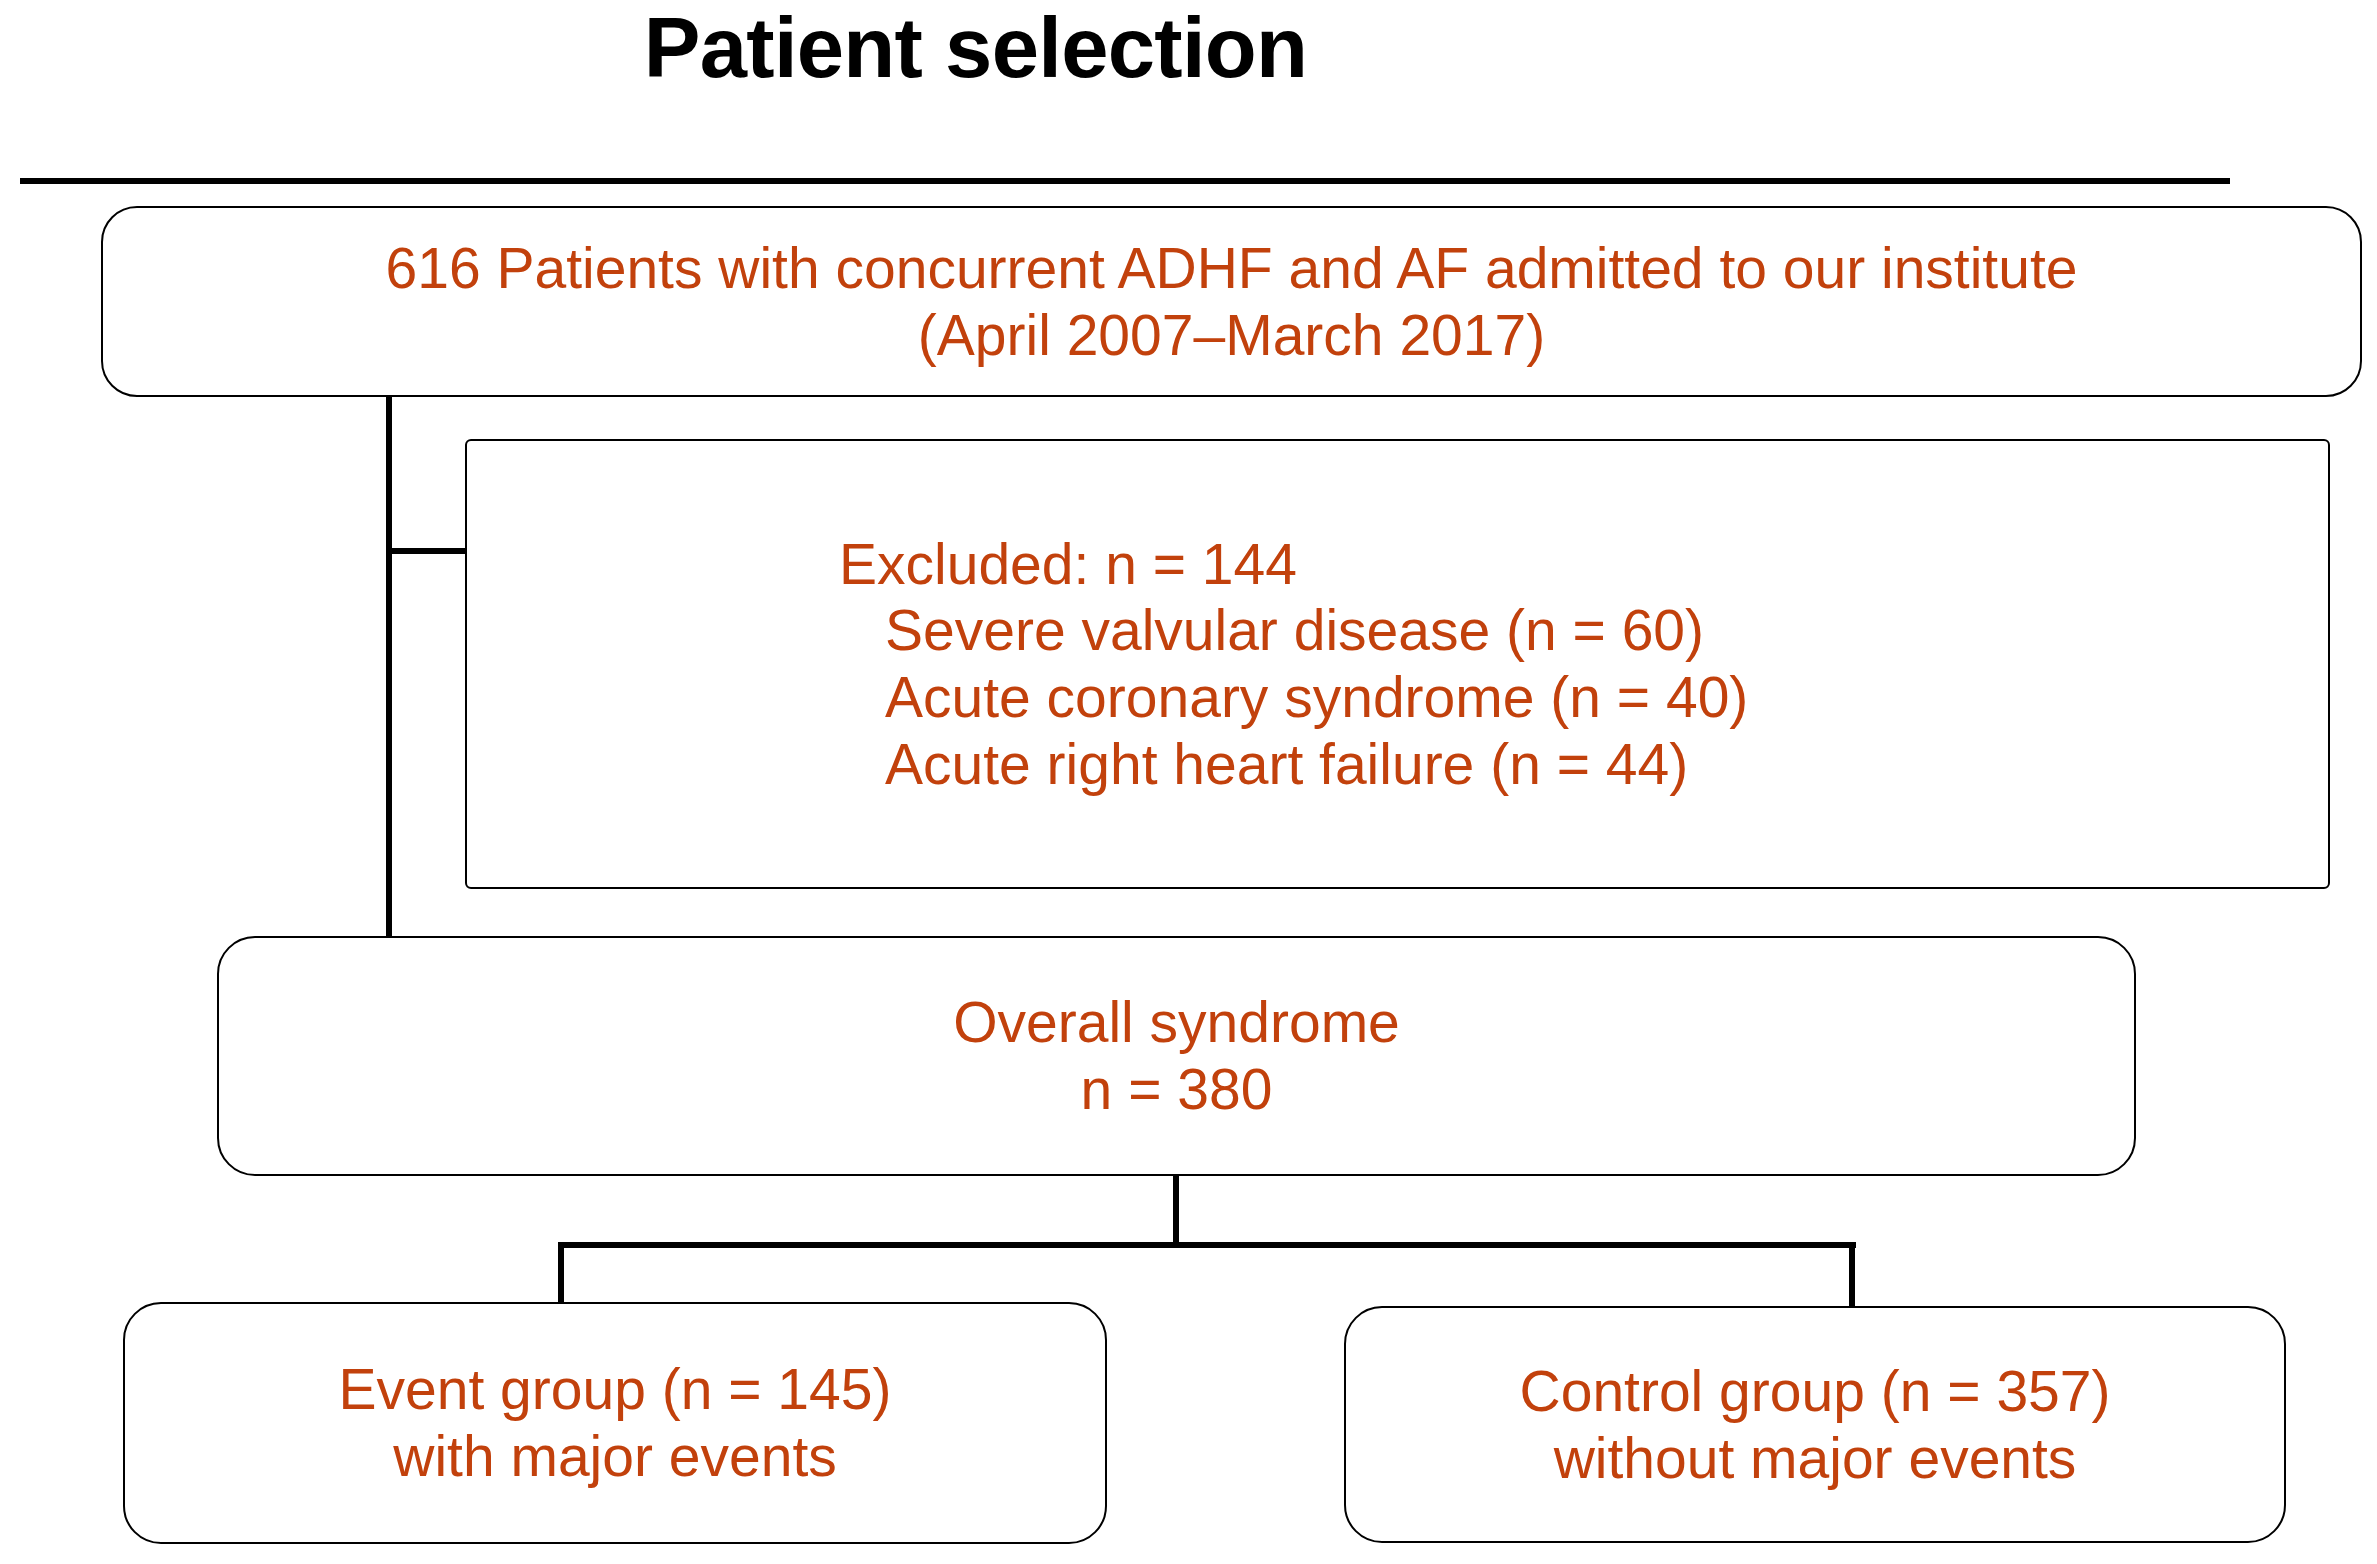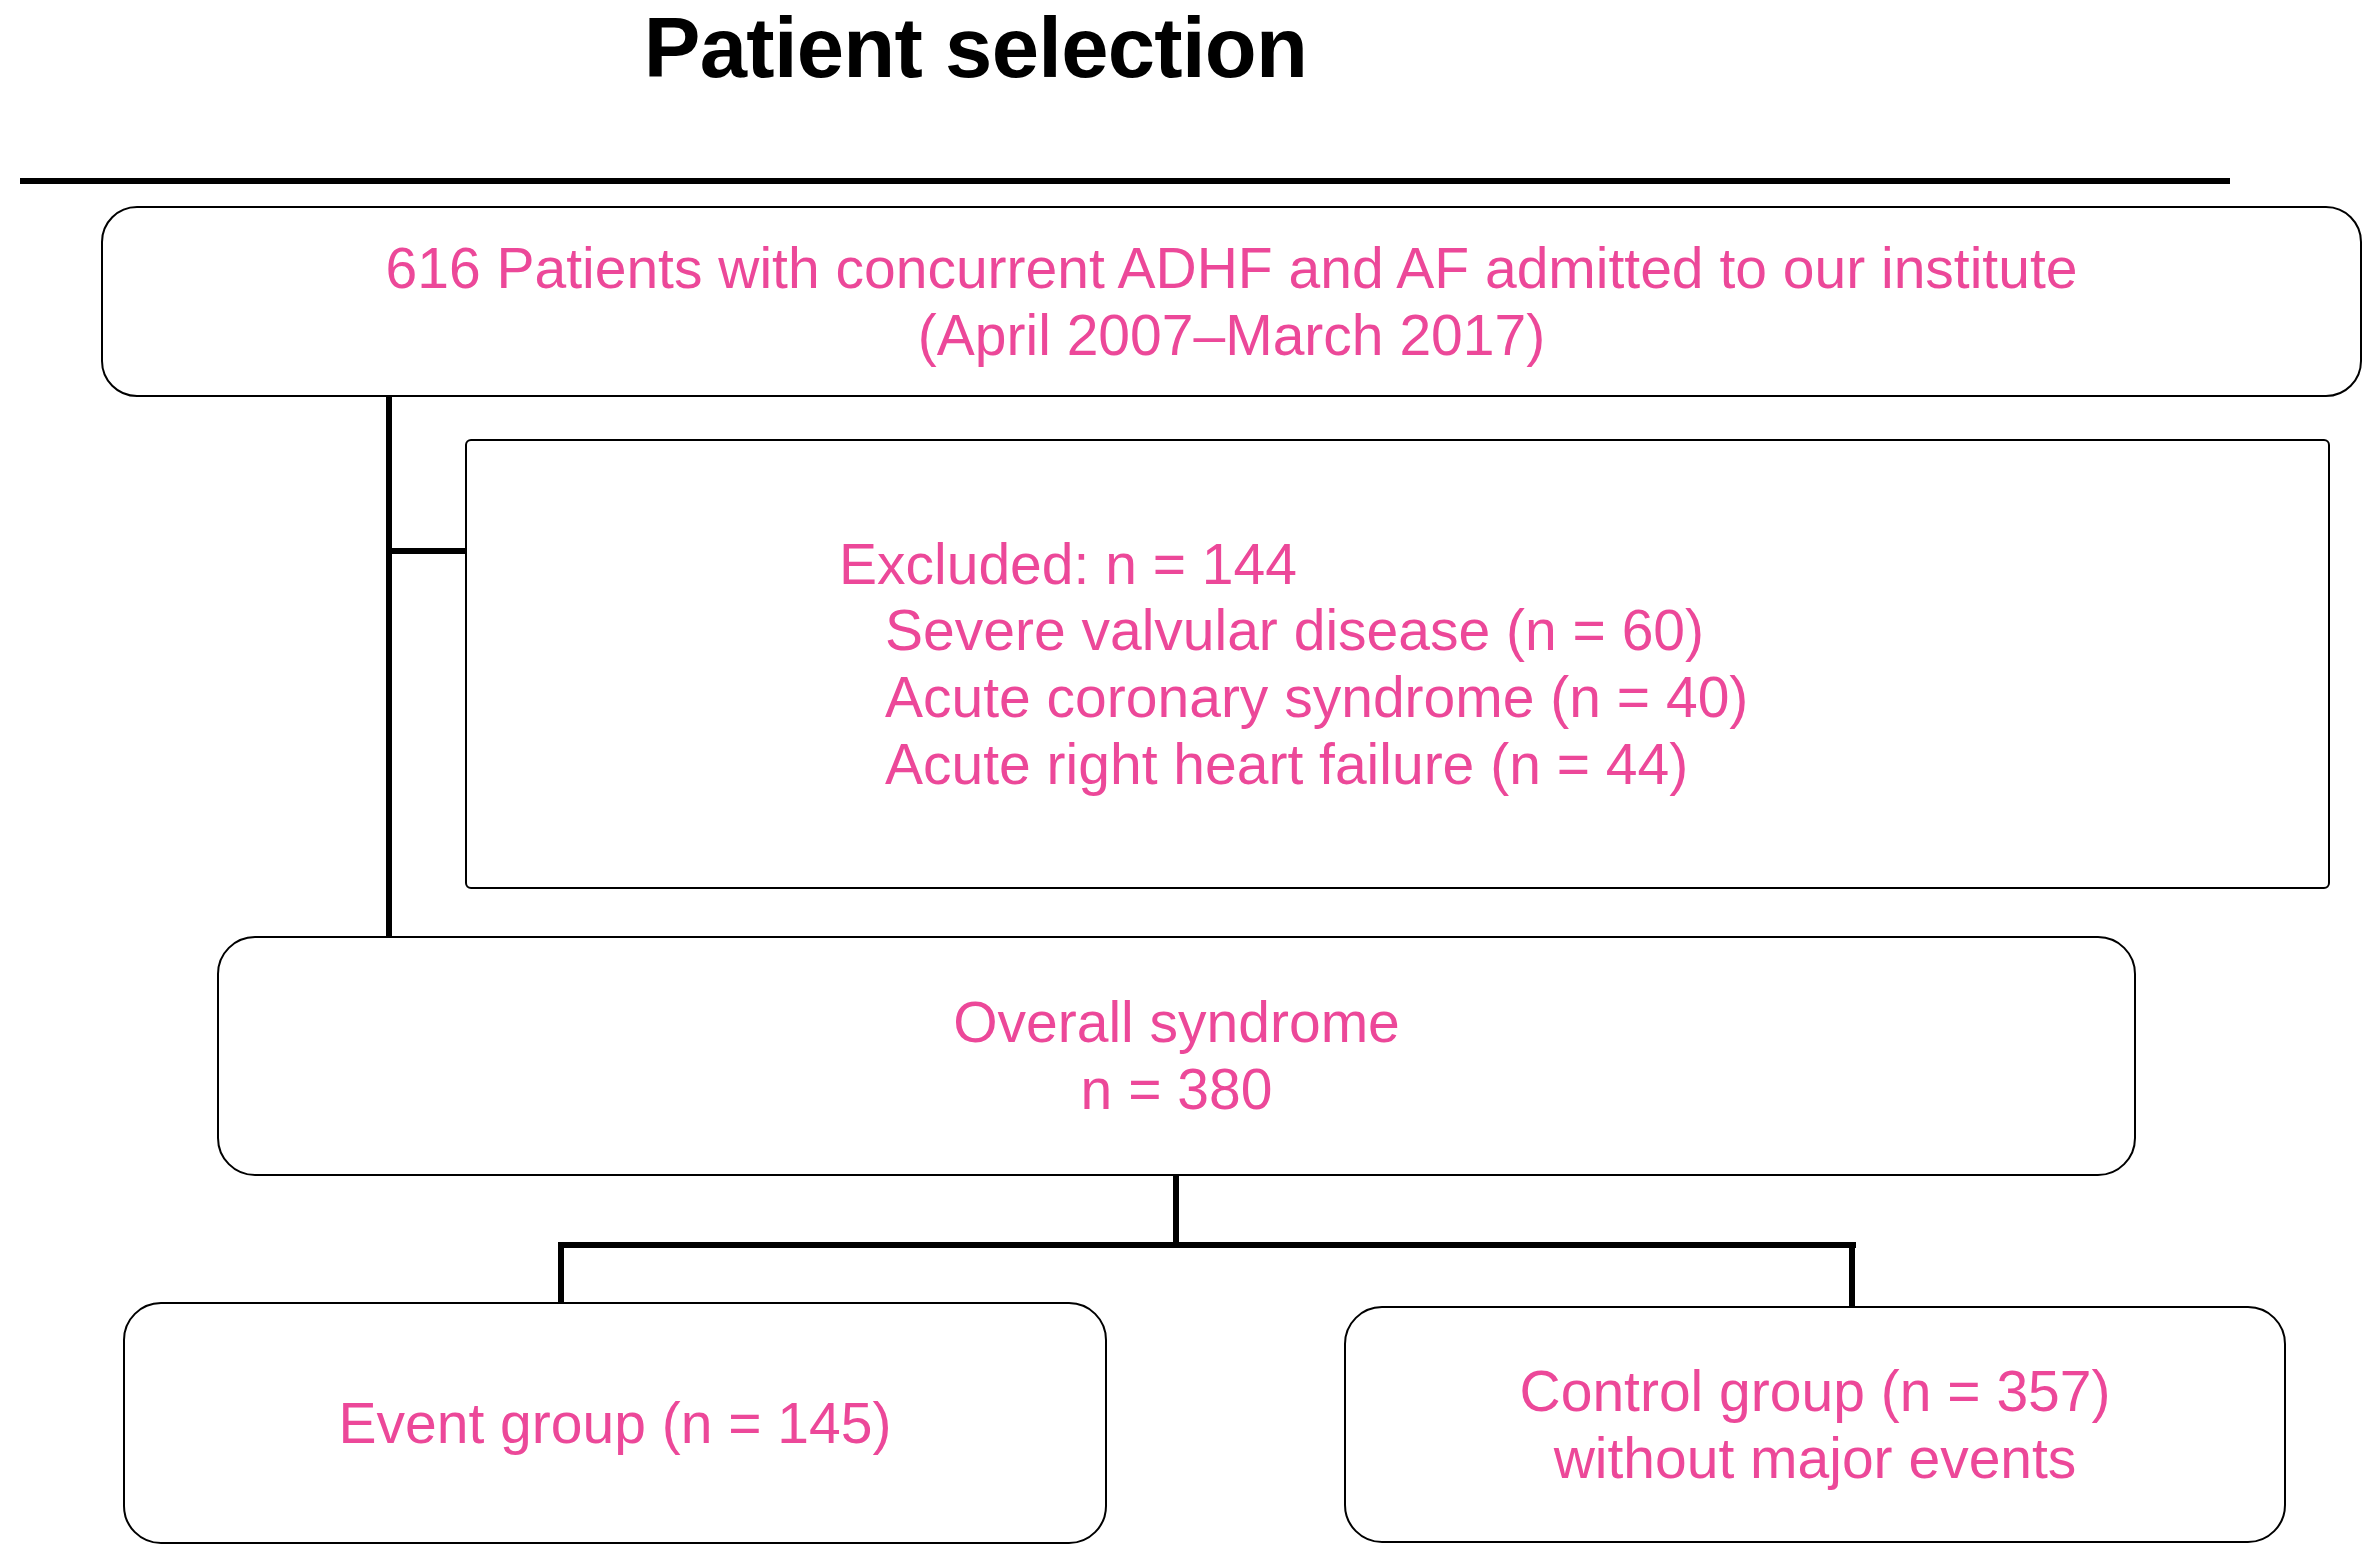--- a/index.html
+++ b/index.html
@@ -41,21 +41,21 @@
     height: 6px;
     background: #000000;
   }
 
   
   .node {
     position: absolute;
     box-sizing: border-box;
     border: 2.7px solid #000000;
     background: #ffffff;
-    color: #ec4899;
+    color: #c2410c;
     display: flex;
     flex-direction: column;
     align-items: center;
     justify-content: center;
     font-family: "Liberation Sans", sans-serif;
     line-height: 1.17;
   }
   .node .line {
     display: block;
     white-space: pre;
@@ -197,20 +197,21 @@
     <span class="line indent">Acute right heart failure (n = 44)</span>
   </div>
 
   <div class="node" id="box-overall">
     <span class="line">Overall syndrome</span>
     <span class="line">n = 380</span>
   </div>
 
   <div class="node" id="box-event">
     <span class="line">Event group (n = 145)</span>
+    <span class="line">with major events</span>
   </div>
 
   <div class="node" id="box-control">
     <span class="line">Control group (n = 357)</span>
     <span class="line">without major events</span>
   </div>
 
 </div>
 
 

